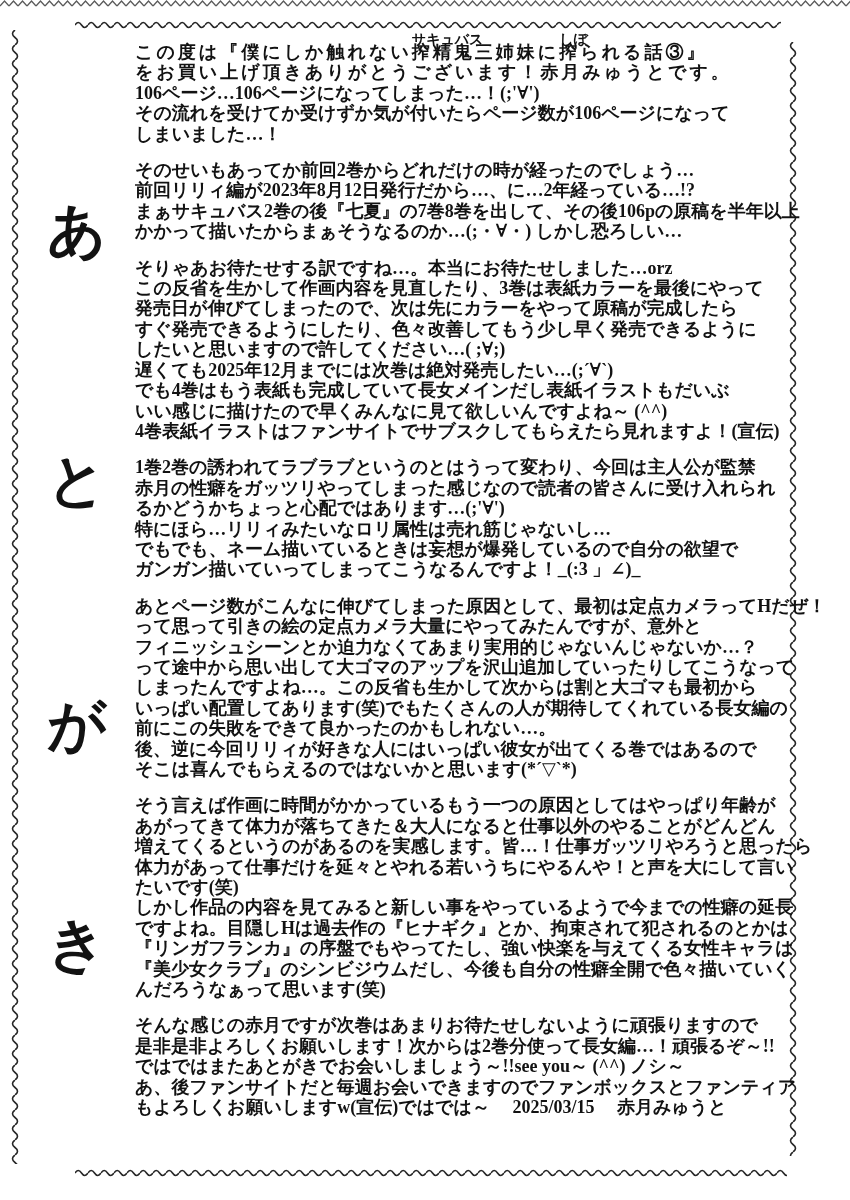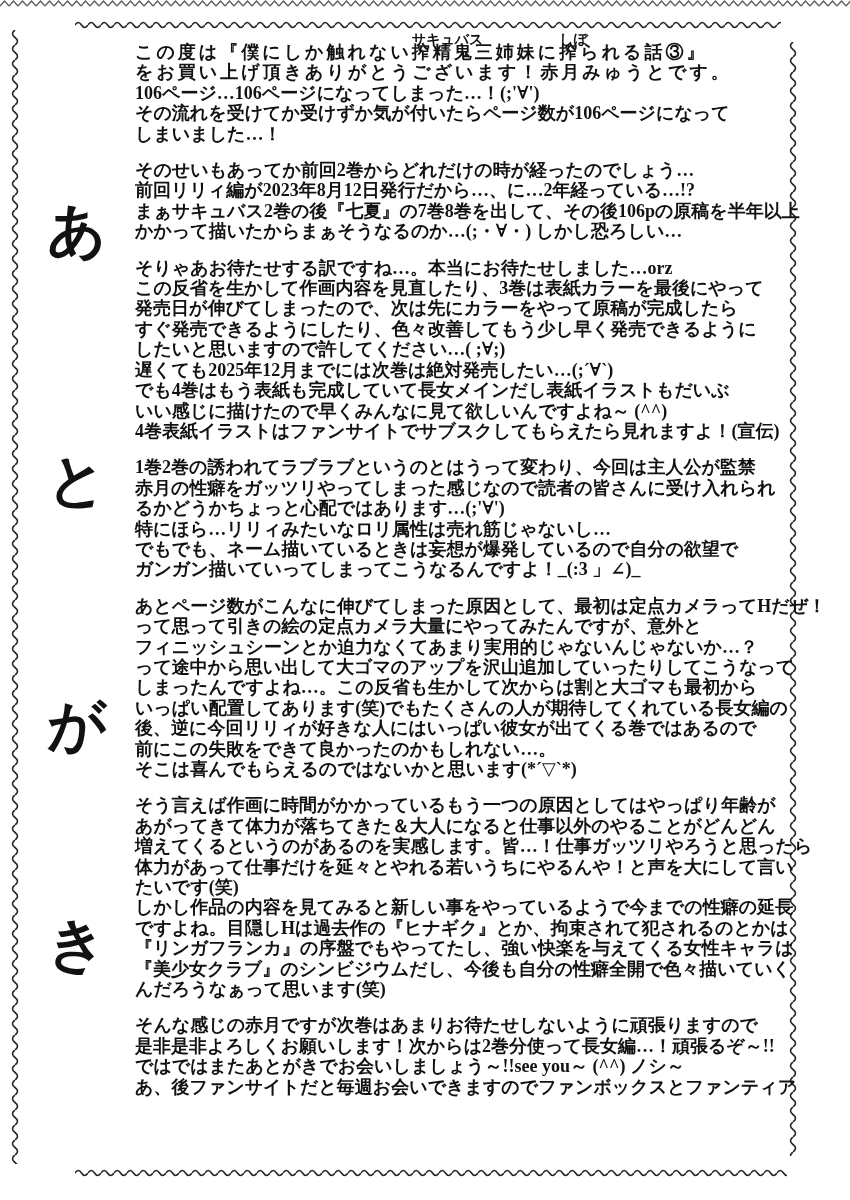--- a/index.html
+++ b/index.html
@@ -130,37 +130,38 @@
         <div class="line"><span>でもでも、ネーム描いているときは妄想が爆発しているので自分の欲望で</span></div>
         <div class="line"><span>ガンガン描いていってしまってこうなるんですよ！_(:3 」∠)_</span></div>
       </div>
       <div class="paragraph">
         <div class="line"><span>あとページ数がこんなに伸びてしまった原因として、最初は定点カメラってHだぜ！</span></div>
         <div class="line"><span>って思って引きの絵の定点カメラ大量にやってみたんですが、意外と</span></div>
         <div class="line"><span>フィニッシュシーンとか迫力なくてあまり実用的じゃないんじゃないか…？</span></div>
         <div class="line"><span>って途中から思い出して大ゴマのアップを沢山追加していったりしてこうなって</span></div>
         <div class="line"><span>しまったんですよね…。この反省も生かして次からは割と大ゴマも最初から</span></div>
         <div class="line"><span>いっぱい配置してあります(笑)でもたくさんの人が期待してくれている長女編の</span></div>
+        <div class="line"><span>前にこの失敗をできて良かったのかもしれない…。</span></div>
         <div class="line"><span>後、逆に今回リリィが好きな人にはいっぱい彼女が出てくる巻ではあるので</span></div>
-        <div class="line"><span>前にこの失敗をできて良かったのかもしれない…。</span></div>
         <div class="line"><span>そこは喜んでもらえるのではないかと思います(*´▽`*)</span></div>
       </div>
       <div class="paragraph">
         <div class="line"><span>そう言えば作画に時間がかかっているもう一つの原因としてはやっぱり年齢が</span></div>
         <div class="line"><span>あがってきて体力が落ちてきた＆大人になると仕事以外のやることがどんどん</span></div>
         <div class="line"><span>増えてくるというのがあるのを実感します。皆…！仕事ガッツリやろうと思ったら</span></div>
         <div class="line"><span>体力があって仕事だけを延々とやれる若いうちにやるんや！と声を大にして言い</span></div>
         <div class="line"><span>たいです(笑)</span></div>
         <div class="line"><span>しかし作品の内容を見てみると新しい事をやっているようで今までの性癖の延長</span></div>
         <div class="line"><span>ですよね。目隠しHは過去作の『ヒナギク』とか、拘束されて犯されるのとかは</span></div>
         <div class="line"><span>『リンガフランカ』の序盤でもやってたし、強い快楽を与えてくる女性キャラは</span></div>
         <div class="line"><span>『美少女クラブ』のシンビジウムだし、今後も自分の性癖全開で色々描いていく</span></div>
         <div class="line"><span>んだろうなぁって思います(笑)</span></div>
       </div>
       <div class="paragraph">
         <div class="line"><span>そんな感じの赤月ですが次巻はあまりお待たせしないように頑張りますので</span></div>
         <div class="line"><span>是非是非よろしくお願いします！次からは2巻分使って長女編…！頑張るぞ～!!</span></div>
         <div class="line"><span>ではではまたあとがきでお会いしましょう～!!see you～ (^^) ノシ～</span></div>
         <div class="line"><span>あ、後ファンサイトだと毎週お会いできますのでファンボックスとファンティア</span></div>
+        <div class="line"><span>もよろしくお願いしますw(宣伝)ではでは～　 2025/03/15　 赤月みゅうと</span></div>
       </div>
     </div>
 
 </div>
 
 </body></html>

